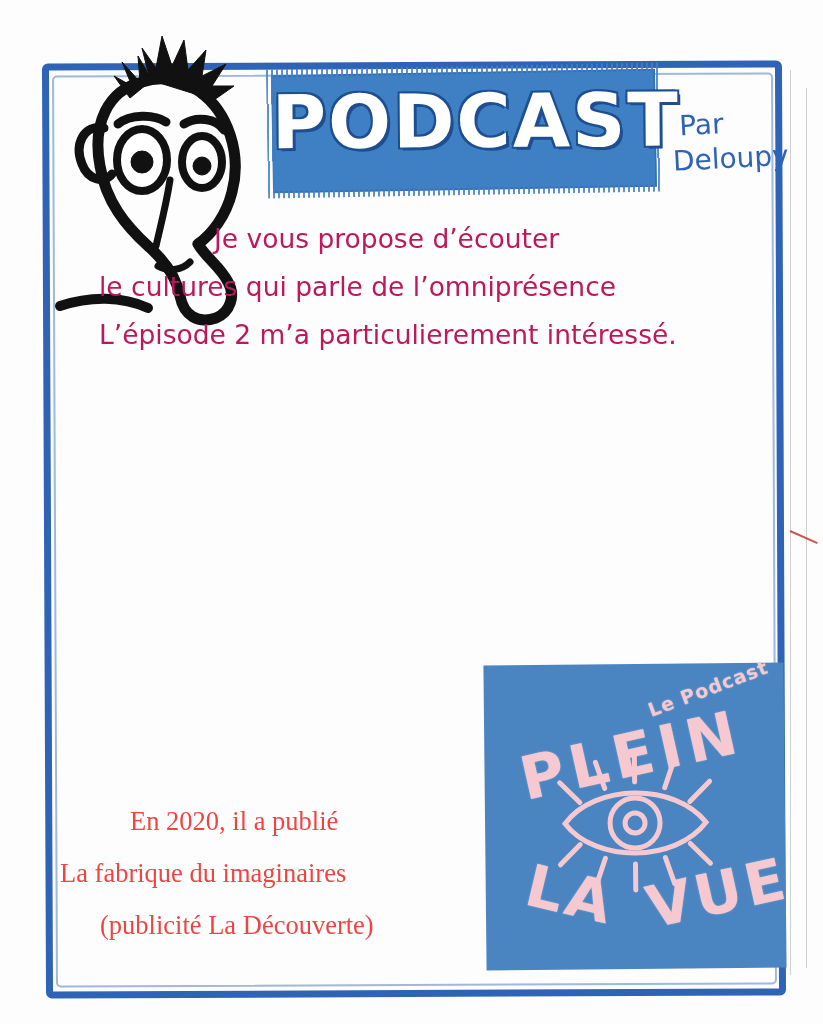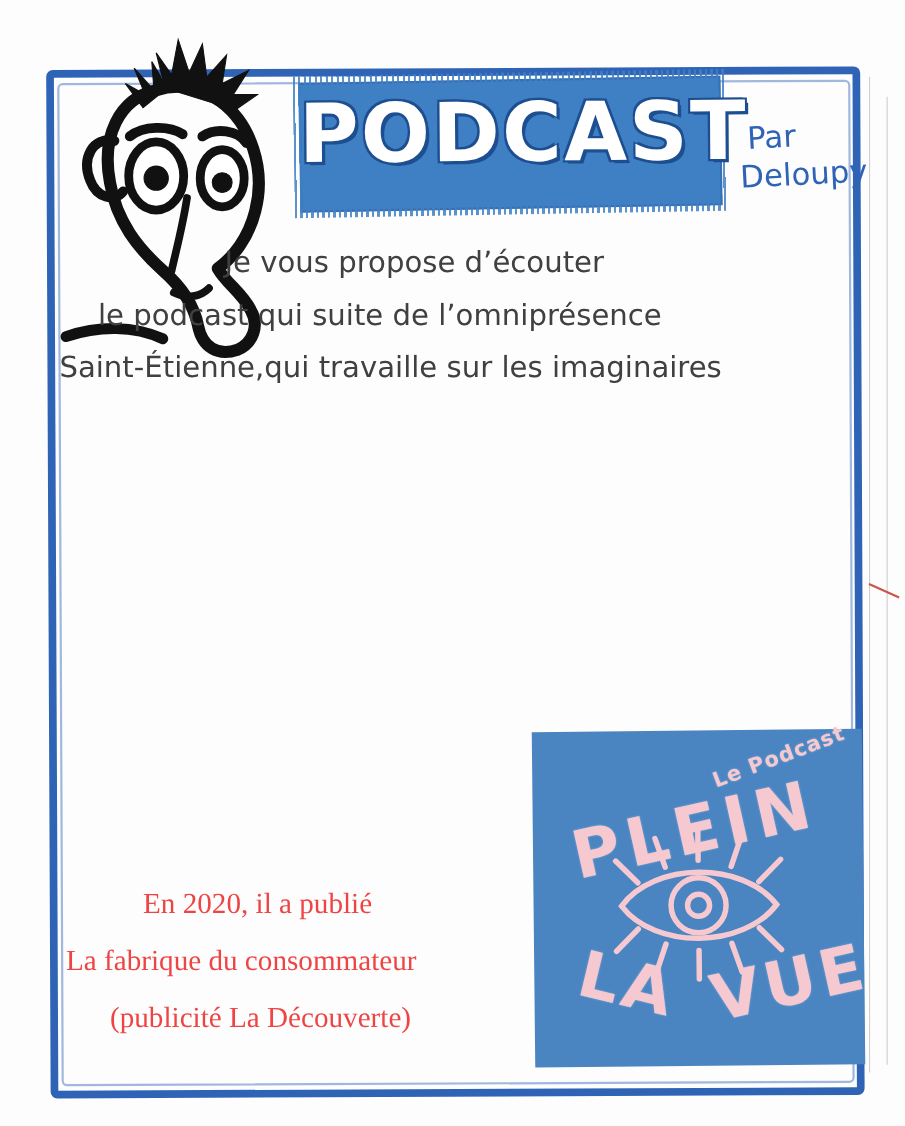--- a/index.html
+++ b/index.html
@@ -118,24 +118,24 @@
     left: 30px;
     top: 20px;
     width: 260px;
     height: 350px;
   }
   .character svg { display:block; }
 
   
   .body-text {
     position: absolute;
-    left: 54px;
+    left: 64px;
     top: 215px;
     width: 700px;
-    color: #404040;
+    color: #be185d;
     font-family: "DejaVu Sans", sans-serif;
     font-size: 26.5px;
     line-height: 48px;
   }
   .body-text .ln { display: block; white-space: pre; }
   .ln.i1 { padding-left: 150px; }
   .ln.i2 { padding-left: 95px; }
   .ln.i3 { padding-left: 35px; }
 
   .closing {
@@ -250,27 +250,27 @@
     <div class="banner-title">PODCAST</div>
   </div>
 
   <div class="byline">
     <span class="l1">Par</span>
     <span class="l2">Deloupy</span>
   </div>
 
   <div class="body-text">
     <span class="ln i1">Je vous propose d’écouter</span>
-    <span class="ln i3">le podcast qui suite de l’omniprésence</span>
-    <span class="ln">Saint-Étienne,qui travaille sur les imaginaires</span>
+    <span class="ln i3">le cultures qui parle de l’omniprésence</span>
+    <span class="ln i3">L’épisode 2 m’a particulierement intéressé.</span>
   </div>
 
   <div class="closing">
     <span class="ln i">En 2020, il a publié</span>
-    <span class="ln">La fabrique du consommateur</span>
+    <span class="ln">La fabrique du imaginaires</span>
     <span class="ln i2">(publicité La Découverte)</span>
   </div>
 
   <div class="cover">
     <div class="cover-inner">
       <span class="cover-word w-lepodcast">Le Podcast</span>
       <span class="cover-word w-plein">PLEIN</span>
       <span class="cover-word w-la">LA</span>
       <span class="cover-word w-vue">VUE</span>
 

